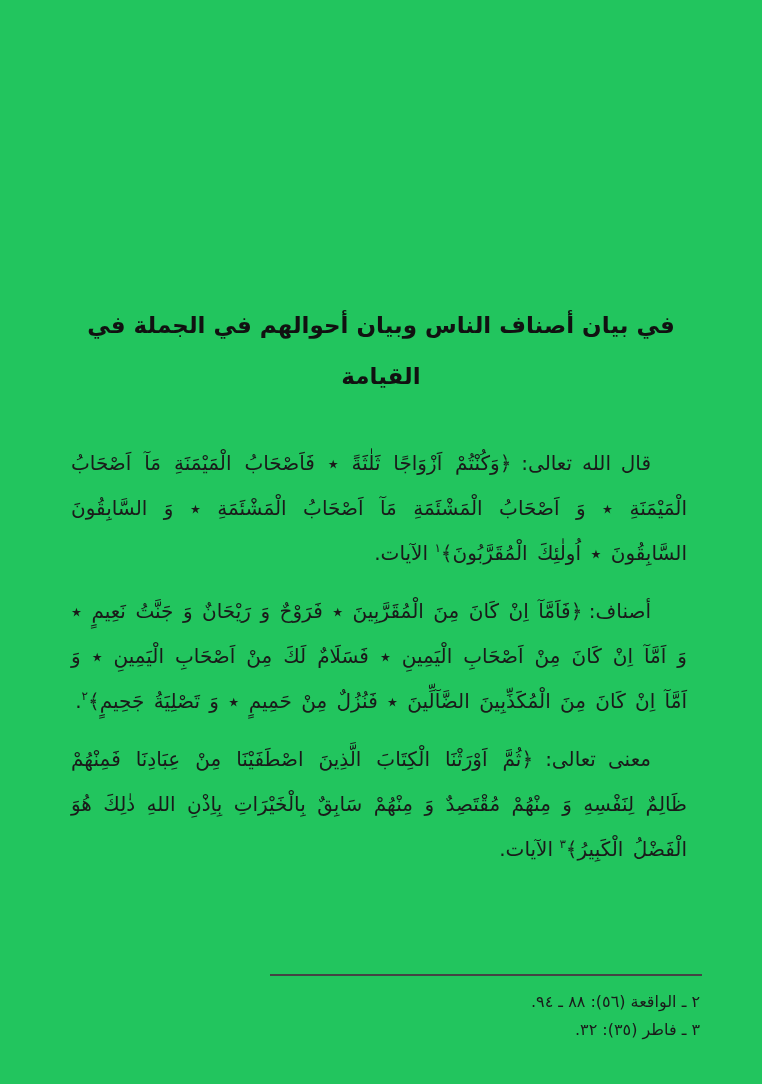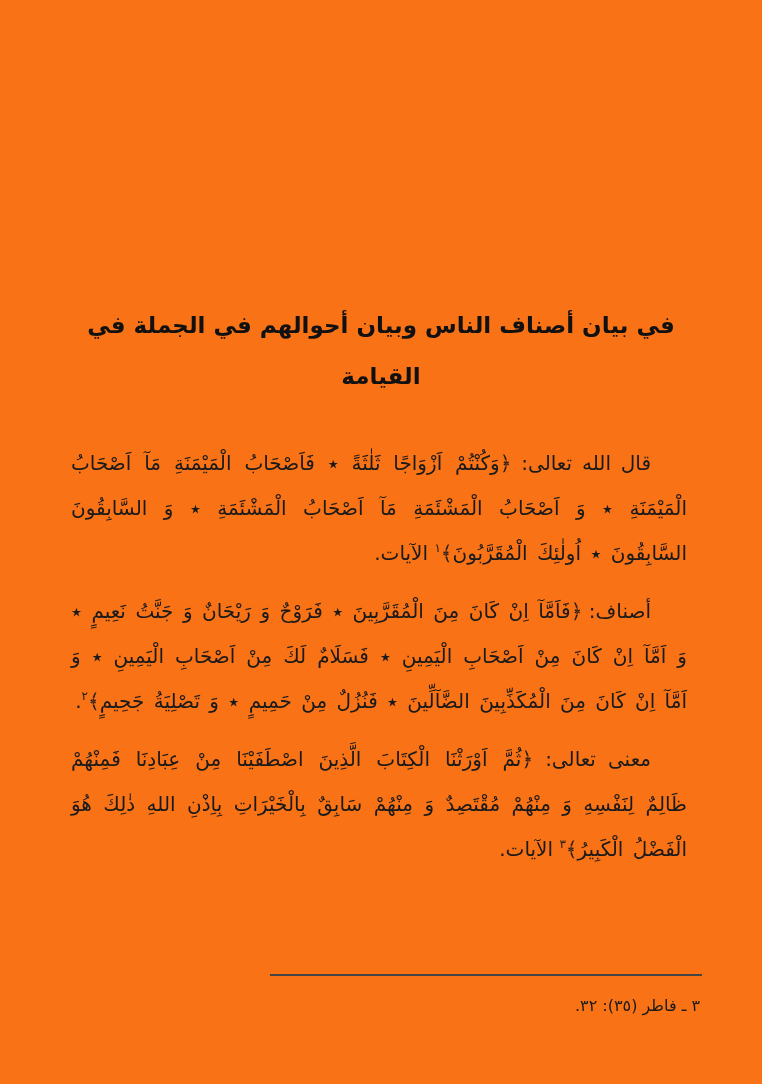--- a/index.html
+++ b/index.html
@@ -6,21 +6,21 @@
   body {
     width: 762px; height: 1084px;
     background: #ffffff;
     font-family: "DejaVu Sans", sans-serif;
     color: #161616;
     position: relative;
     overflow: hidden;
   }
   .page {
     position: absolute; inset: 0;
-    background: #f97316;
+    background: #22c55e;
   }
   .heading {
     position: absolute;
     top: 300px; left: 50px; right: 50px;
     direction: rtl;
     text-align: center;
     font-weight: bold;
     font-size: 23px;
     line-height: 51px;
     color: #111111;
@@ -76,19 +76,20 @@
   <div class="body-text">
     <p><span>قال الله تعالى: </span><span class="quran">﴿وَكُنْتُمْ اَزْوَاجًا ثَلٰثَةً ٭ فَاَصْحَابُ الْمَيْمَنَةِ مَآ اَصْحَابُ الْمَيْمَنَةِ ٭ وَ اَصْحَابُ الْمَشْئَمَةِ مَآ اَصْحَابُ الْمَشْئَمَةِ ٭ وَ السَّابِقُونَ السَّابِقُونَ ٭ اُولٰئِكَ الْمُقَرَّبُونَ﴾</span><span class="fn-mark">١</span><span> الآيات.</span></p>
     <p><span>أصناف: </span><span class="quran">﴿فَاَمَّآ اِنْ كَانَ مِنَ الْمُقَرَّبِينَ ٭ فَرَوْحٌ وَ رَيْحَانٌ وَ جَنَّتُ نَعِيمٍ ٭ وَ اَمَّآ اِنْ كَانَ مِنْ اَصْحَابِ الْيَمِينِ ٭ فَسَلَامٌ لَكَ مِنْ اَصْحَابِ الْيَمِينِ ٭ وَ اَمَّآ اِنْ كَانَ مِنَ الْمُكَذِّبِينَ الضَّآلِّينَ ٭ فَنُزُلٌ مِنْ حَمِيمٍ ٭ وَ تَصْلِيَةُ جَحِيمٍ﴾</span><span class="fn-mark">٢</span><span>.</span></p>
     <p><span>معنى تعالى: </span><span class="quran">﴿ثُمَّ اَوْرَثْنَا الْكِتَابَ الَّذِينَ اصْطَفَيْنَا مِنْ عِبَادِنَا فَمِنْهُمْ ظَالِمٌ لِنَفْسِهِ وَ مِنْهُمْ مُقْتَصِدٌ وَ مِنْهُمْ سَابِقٌ بِالْخَيْرَاتِ بِاِذْنِ اللهِ ذٰلِكَ هُوَ الْفَضْلُ الْكَبِيرُ﴾</span><span class="fn-mark">٣</span><span> الآيات.</span></p>
   </div>
 
   <div class="fn-sep"></div>
 
   <div class="footnotes">
     <div class="fn-row">
+      <span class="fn-item">٢ ـ الواقعة (٥٦): ٨٨ ـ ٩٤.</span>
     </div>
     <div class="fn-row">
       <span class="fn-item">٣ ـ فاطر (٣٥): ٣٢.</span>
     </div>
   </div>
 
 </div>
 
 </body></html>

